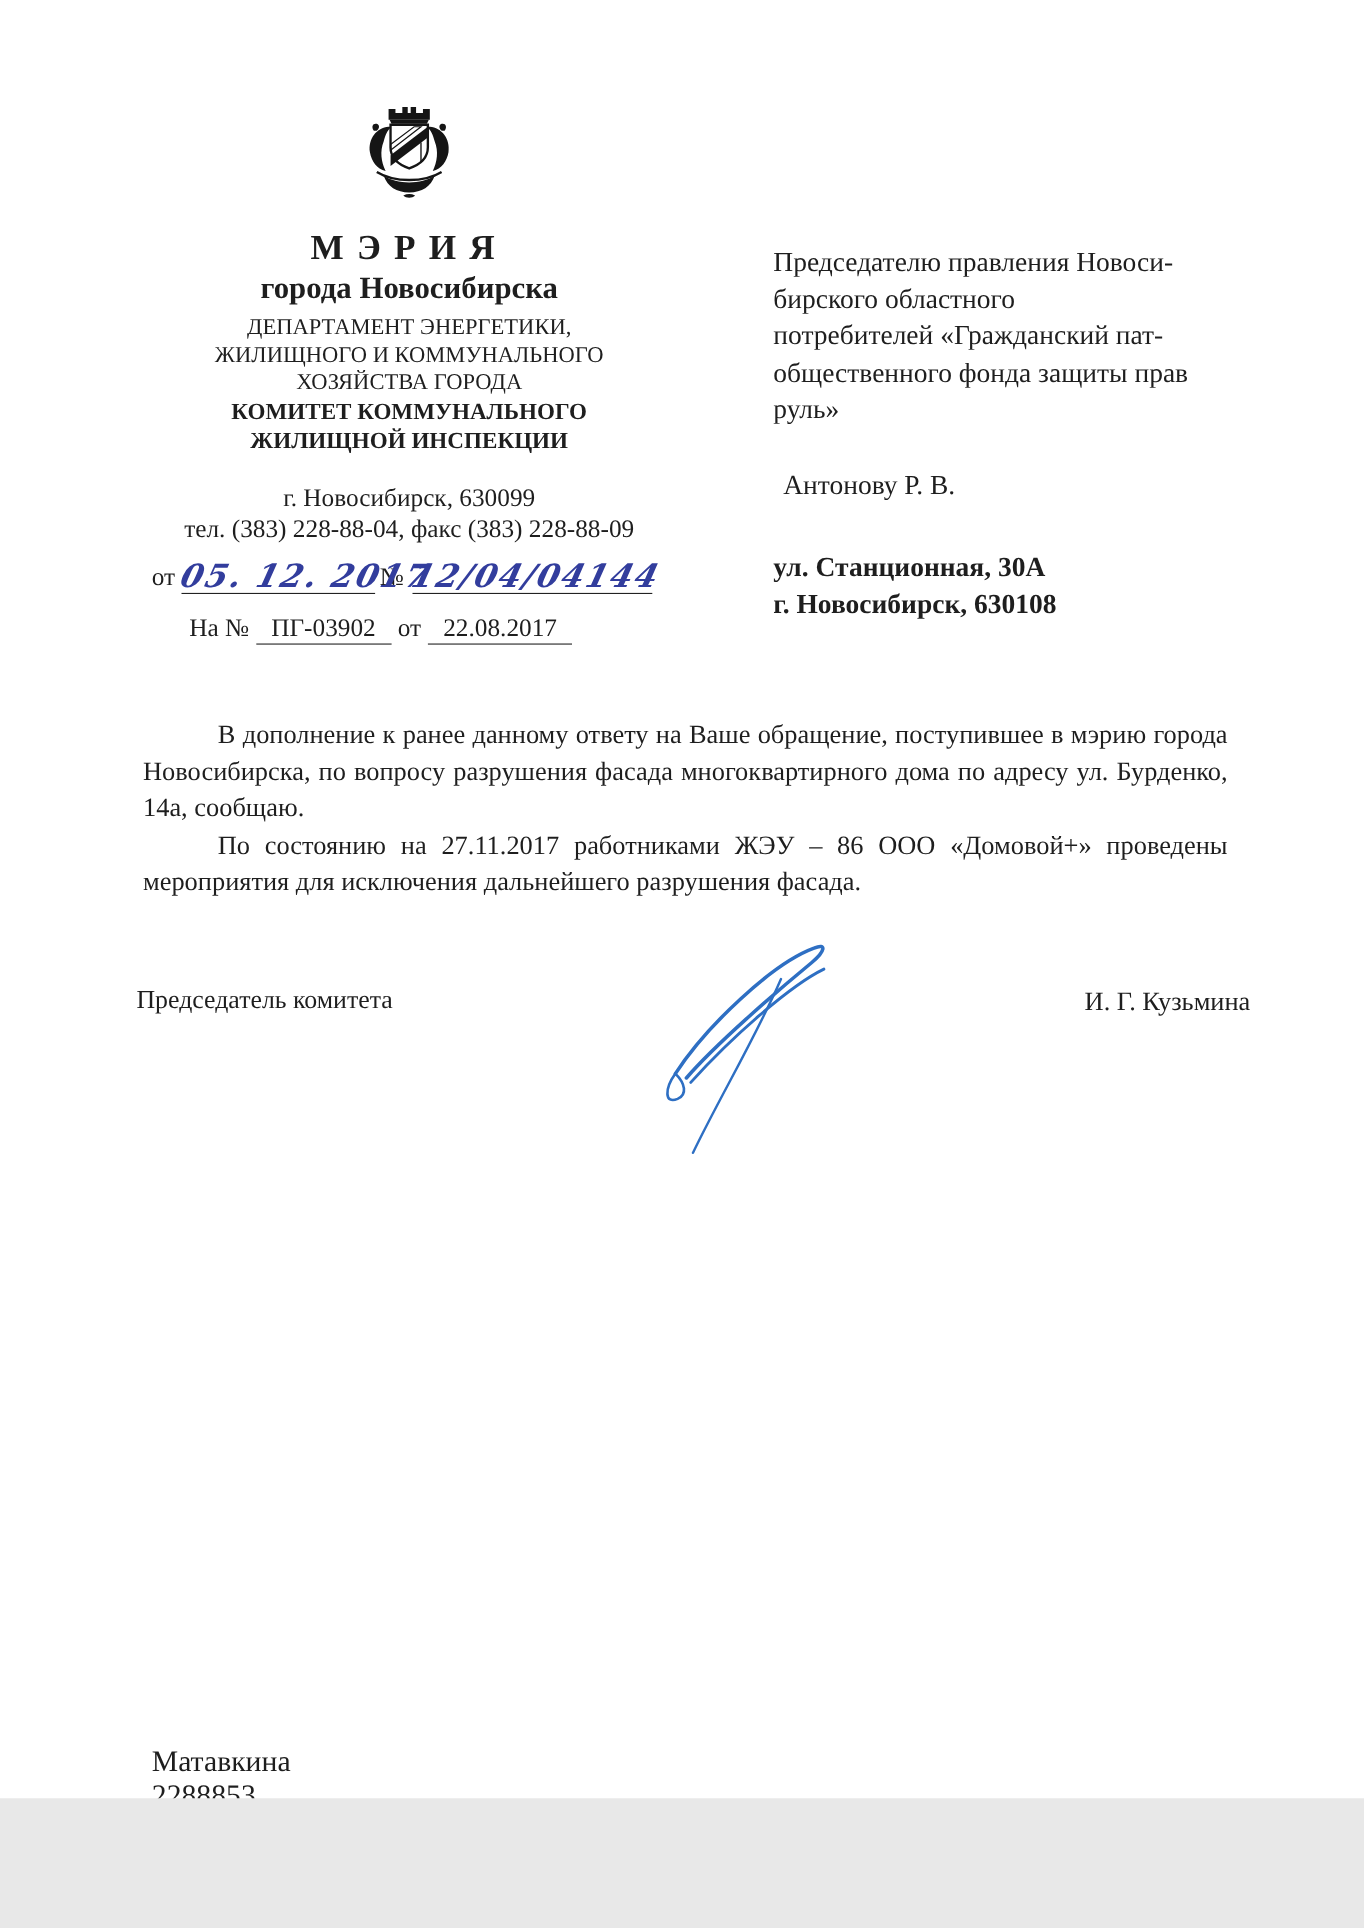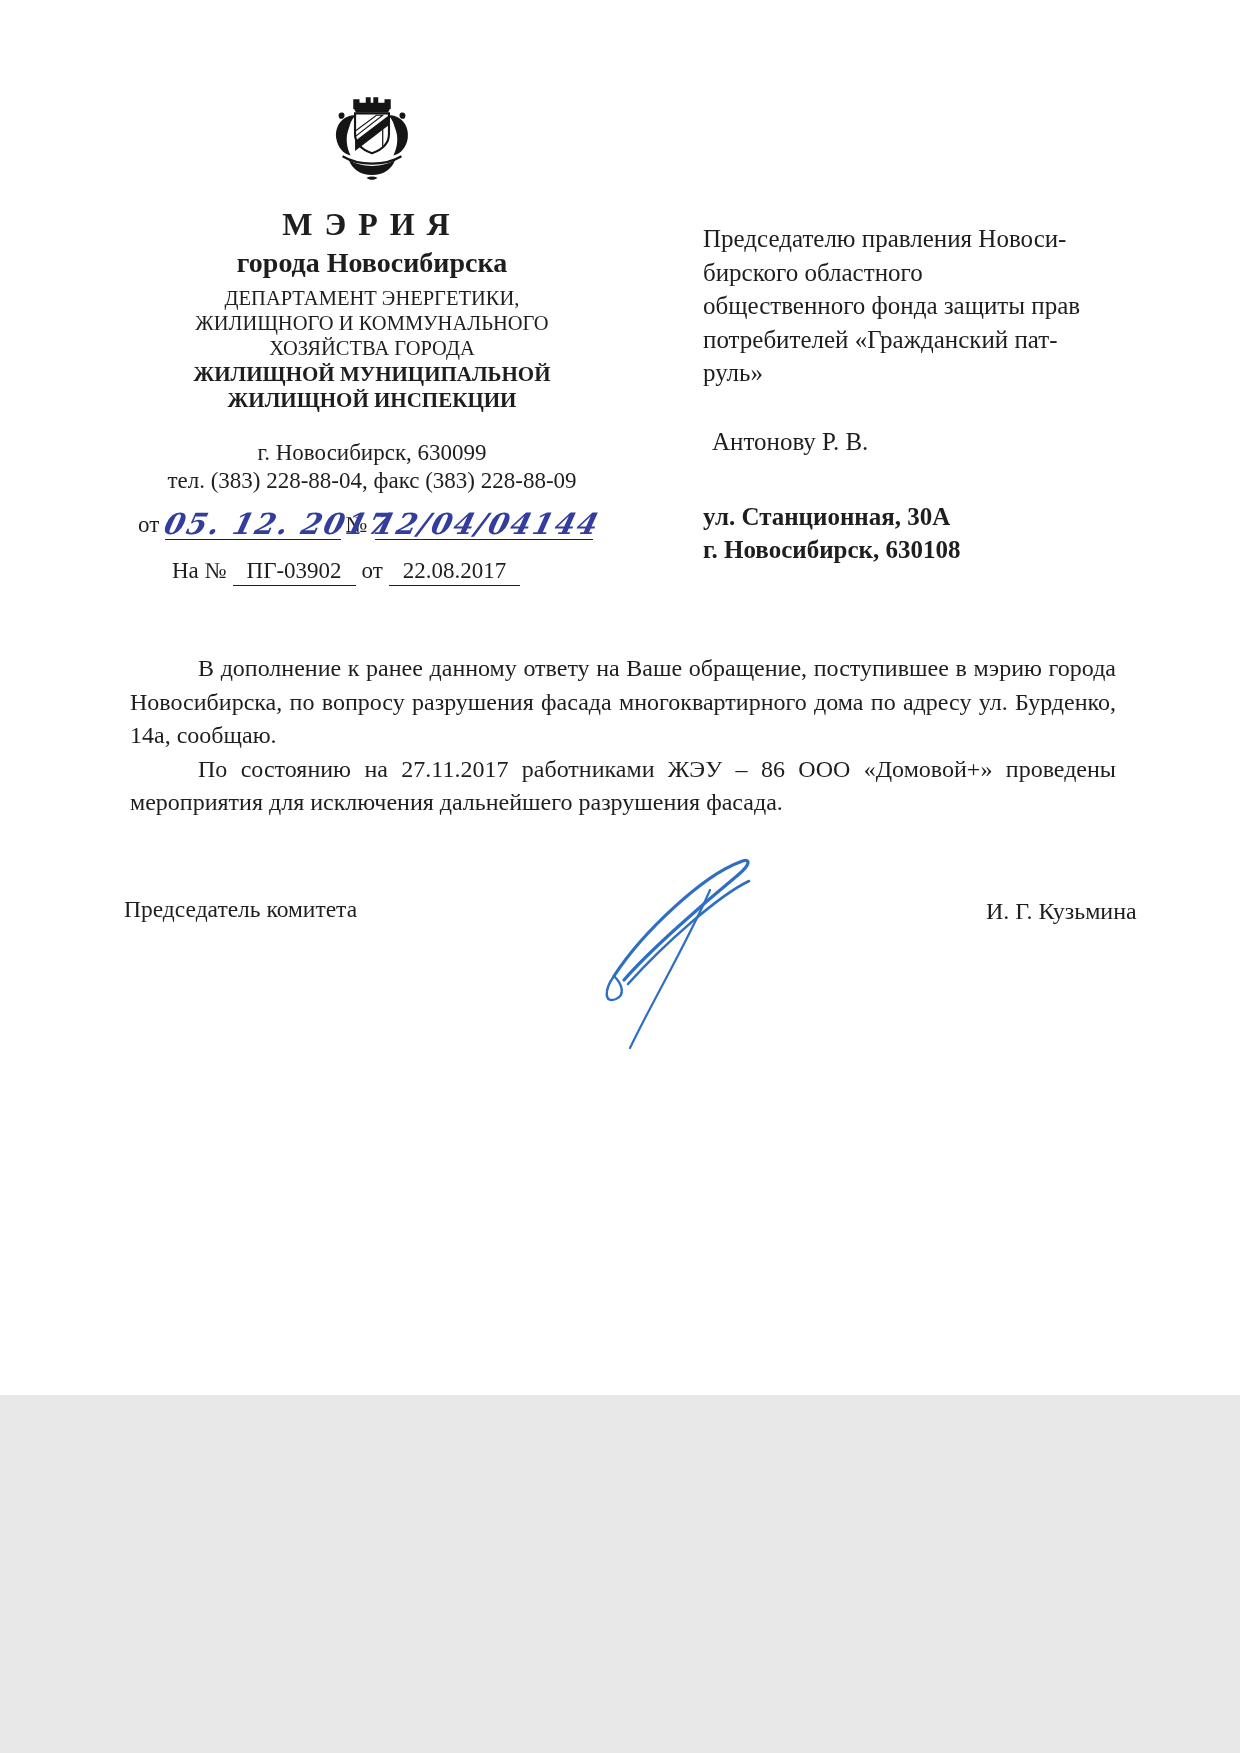--- a/index.html
+++ b/index.html
@@ -1,20 +1,20 @@
 <!DOCTYPE html>
 <html><head>
 <meta charset="utf-8">
 <style>
   * { box-sizing: border-box; }
   html, body { margin: 0; padding: 0; background: #e8e8e8; }
   .page {
     position: relative;
     width: 1240px;
-    height: 1395px;
+    height: 1635px;
     margin: 0 auto;
     background: #ffffff;
     font-family: "Liberation Serif", serif;
     color: #1e1e1e;
     overflow: hidden;
     padding-left: 12px;
   }
 
   
   .letterhead {
@@ -187,21 +187,21 @@
         <path d="M24 76 C38 85 62 85 76 76 C72 87 63 93 50 93 C37 93 28 87 24 76 Z" fill="#151515"></path>
         <path d="M17 72 C35 83 65 83 83 72" fill="none" stroke="#151515" stroke-width="2.4"></path>
         <path d="M44 96 C48 94 52 94 56 96 C53 99 47 99 44 96 Z" fill="#151515"></path>
       </svg>
     </div>
     <div class="org-line1">МЭРИЯ</div>
     <div class="org-line2">города Новосибирска</div>
     <div class="dept-line dept-first">ДЕПАРТАМЕНТ ЭНЕРГЕТИКИ,</div>
     <div class="dept-line">ЖИЛИЩНОГО И КОММУНАЛЬНОГО</div>
     <div class="dept-line">ХОЗЯЙСТВА ГОРОДА</div>
-    <div class="committee-line">ЖИЛИЩНОЙ МУНИЦИПАЛЬНОЙ</div>
+    <div class="committee-line">КОМИТЕТ КОММУНАЛЬНОГО</div>
     <div class="committee-line">ЖИЛИЩНОЙ ИНСПЕКЦИИ</div>
     <div class="addr-block">
       <div class="addr-line">г. Новосибирск, 630099</div>
       <div class="phone-line">тел. (383) 228-88-04, факс (383) 228-88-09</div>
     </div>
   </div>
 
   <div class="ref-line">
     <span class="ref-label">от</span>
     <span class="hand-slot slot-date">
@@ -216,22 +216,22 @@
   <div class="reply-line">
     <span>На №</span>
     <span class="reply-underline">ПГ-03902</span>
     <span>от</span>
     <span class="reply-underline">22.08.2017</span>
   </div>
 
   <div class="addressee">
     <div>Председателю правления Новоси-</div>
     <div>бирского областного</div>
+    <div>потребителей «Гражданский пат-</div>
     <div>общественного фонда защиты прав</div>
-    <div>потребителей «Гражданский пат-</div>
     <div>руль»</div>
   </div>
   <div class="addressee-name">Антонову Р. В.</div>
   <div class="addressee-addr">
     <div>ул. Станционная, 30А</div>
     <div>г. Новосибирск, 630108</div>
   </div>
 
   <div class="body-text">
     <p>В дополнение к ранее данному ответу на Ваше обращение, поступившее в мэрию города Новосибирска, по вопросу разрушения фасада многоквартирного дома по адресу ул. Бурденко, 14а, сообщаю.</p>

